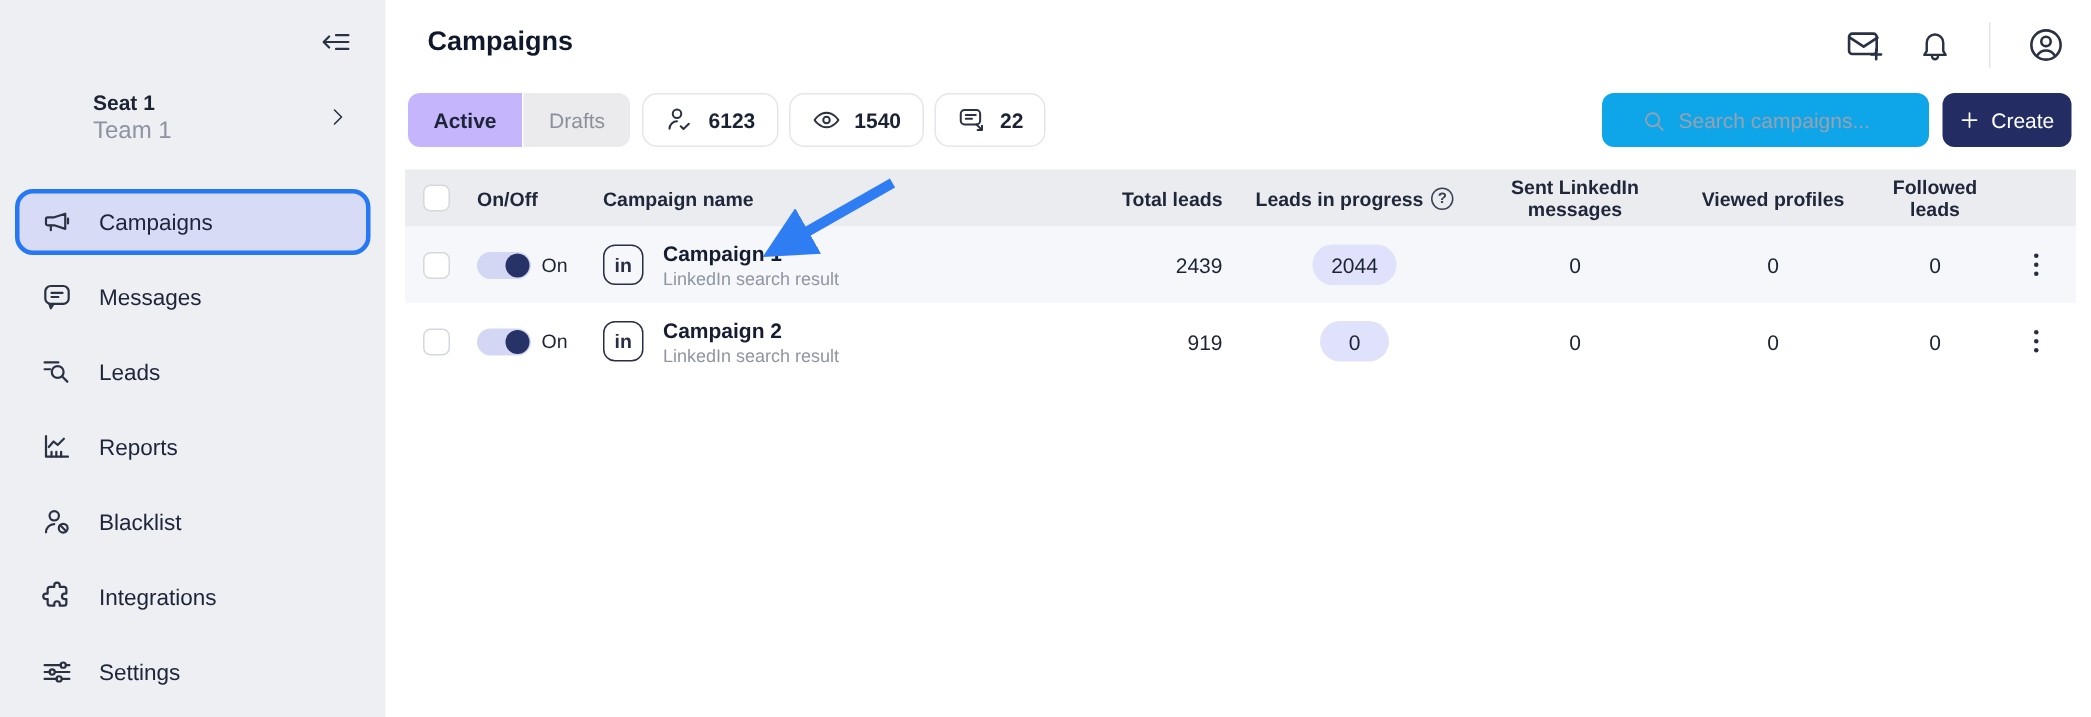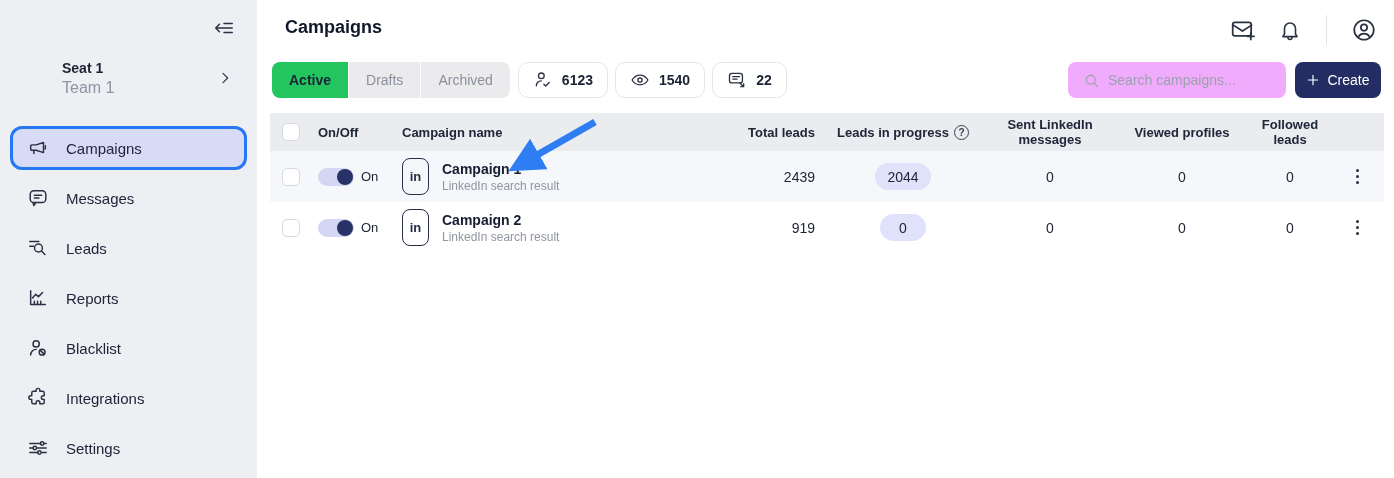--- a/index.html
+++ b/index.html
@@ -29,27 +29,27 @@
   .top-icons { position:absolute; right:17px; top:15px; display:flex; align-items:center; gap:22px; }
   .v-divider { width:1px; height:30px; background:#e2e4e8; margin:0 2px; }
   .icon-btn { cursor:pointer; }
 
   .toolbar { position:absolute; left:15px; top:62px; width:1109px; height:36px; display:flex; align-items:center; }
   .tabs { display:flex; gap:1px; }
   .tab { height:36px; padding:0 17px; display:flex; align-items:center; background:#ebebee;
          color:#8b909c; font-size:14px; cursor:pointer; }
   .tab:first-child { border-radius:8px 0 0 8px; }
   .tab:last-child { border-radius:0 8px 8px 0; }
-  .tab.active { background:#22c55e; color:#1d2436; font-weight:700; }
+  .tab.active { background:#c4b5fd; color:#1d2436; font-weight:700; }
   .chips { display:flex; gap:7px; margin-left:8px; }
   .chip { height:36px; border:1px solid #e4e6ea; border-radius:10px; background:#fff;
           display:flex; align-items:center; gap:9px; padding:0 14px; font-size:14px;
           font-weight:600; color:#1b2233; cursor:pointer; }
-  .search-box { margin-left:auto; width:218px; height:36px; background:#f0abfc; border-radius:8px;
-                display:flex; align-items:center; gap:8px; padding:0 15px; }
+  .search-box { margin-left:auto; width:218px; height:36px; background:#0ea5e9; border-radius:8px;
+                display:flex; align-items:center; gap:8px; padding:0 26px; }
   .search-box input { border:none; outline:none; background:transparent; font-family:inherit;
                       font-size:14px; color:#3a4152; width:100%; }
   .search-box input::placeholder { color:#9aa1ad; }
   .create-btn { margin-left:9px; width:86px; height:36px; background:#232d63; color:#fff;
                 border:none; border-radius:8px; display:flex; align-items:center; justify-content:center;
                 gap:7px; font-size:14px; font-family:inherit; cursor:pointer; }
 
   
   .table { position:absolute; left:13px; top:113px; width:1114px; }
   .tr { display:grid; grid-template-columns:42px 90px 198px 221px 164px 130px 134px 82px 53px; align-items:center; }
@@ -59,21 +59,21 @@
   .c-center { justify-self:center; text-align:center; }
   .c-right { justify-self:end; text-align:center; padding-right:6px; }
   .c-left { justify-self:start; text-align:left; }
   .th-progress { display:flex; align-items:center; justify-content:center; gap:5px; }
   .checkbox { width:18px; height:18px; background:#fff; border:1.5px solid #d5d8de; border-radius:5px; cursor:pointer; }
   .toggle-cell { display:flex; align-items:center; gap:7px; padding-left:6px; }
   .switch { width:36px; height:18px; border-radius:9px; background:#d3d7f3; position:relative; cursor:pointer; }
   .switch .knob { position:absolute; right:1px; top:1px; width:16px; height:16px; border-radius:50%; background:#273266; }
   .toggle-label { font-size:13px; color:#1c2333; }
   .name-cell { display:flex; align-items:center; gap:13px; }
-  .li-badge { width:27px; height:37px; border:1.6px solid #272e45; border-radius:8px; color:#272e45;
+  .li-badge { width:27px; height:27px; border:1.6px solid #272e45; border-radius:8px; color:#272e45;
               font-size:13px; font-weight:700; display:flex; align-items:center; justify-content:center; }
   .camp-name { font-size:14px; font-weight:600; color:#161d31; }
   .camp-sub { font-size:12px; color:#8f95a1; margin-top:2px; }
   .pill { display:inline-flex; min-width:46px; height:27px; padding:0 12px; border-radius:14px;
           background:#dfe2fa; align-items:center; justify-content:center; font-size:14px; color:#1c2333; }
   .qmark { width:15px; height:15px; border:1.3px solid #3a4152; border-radius:50%; color:#3a4152;
            font-size:10px; font-weight:700; display:inline-flex; align-items:center; justify-content:center; }
   .qmark::after { content:"?"; }
   .kebab { display:flex; flex-direction:column; gap:2.5px; padding:6px; cursor:pointer; }
   .kebab i { width:3.5px; height:3.5px; border-radius:50%; background:#272e42; }
@@ -200,21 +200,20 @@
           <circle cx="12" cy="9.8" r="2.9"></circle>
           <path d="M6.8 18.2a6.2 6.2 0 0 1 10.4 0"></path>
       </svg>
     </span>
   </div>
 
   <div class="toolbar">
     <div class="tabs">
       <div class="tab active">Active</div>
       <div class="tab">Drafts</div>
-      <div class="tab">Archived</div>
     </div>
 
     <div class="chips">
       <div class="chip">
         <span>
           <svg width="20" height="20" viewBox="0 0 24 24" class="stroke-ic">
             <circle cx="10" cy="7" r="3.4"></circle>
               <path d="M4 19c0-3.3 2.7-6 6-6"></path>
               <path d="M13 17l2.2 2.2L19.5 15"></path>
           </svg>

